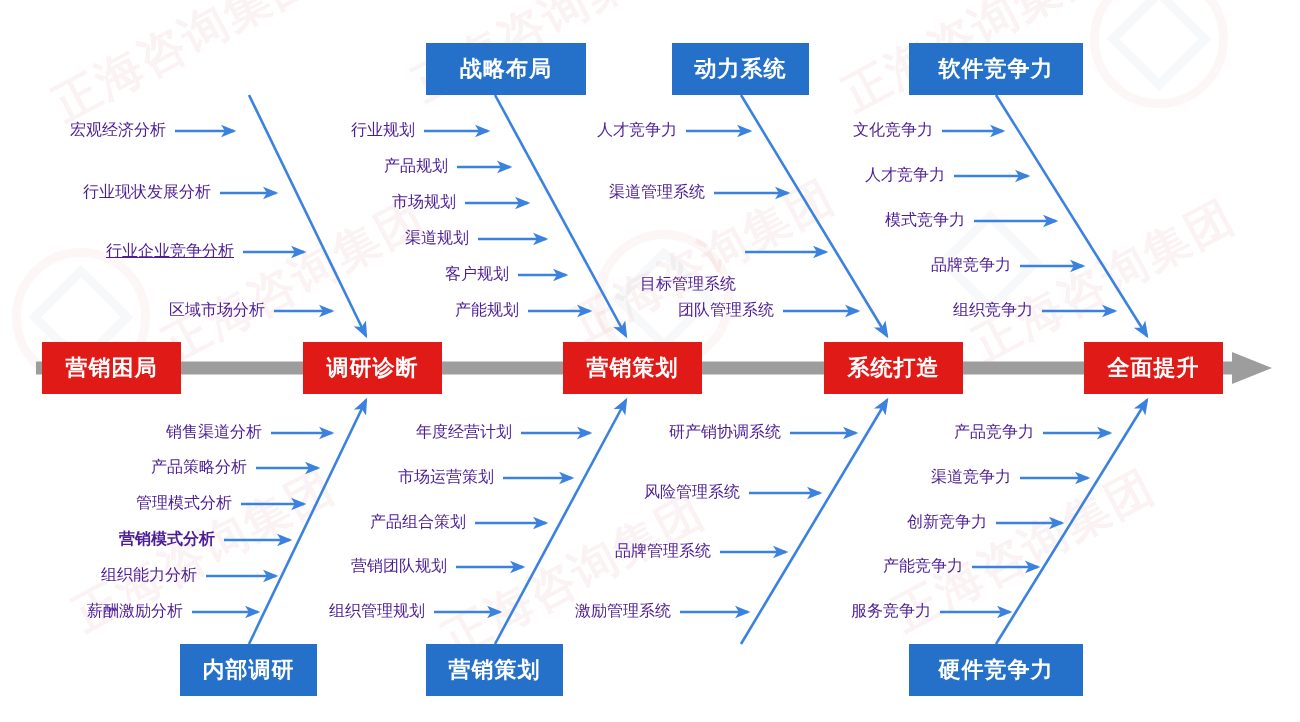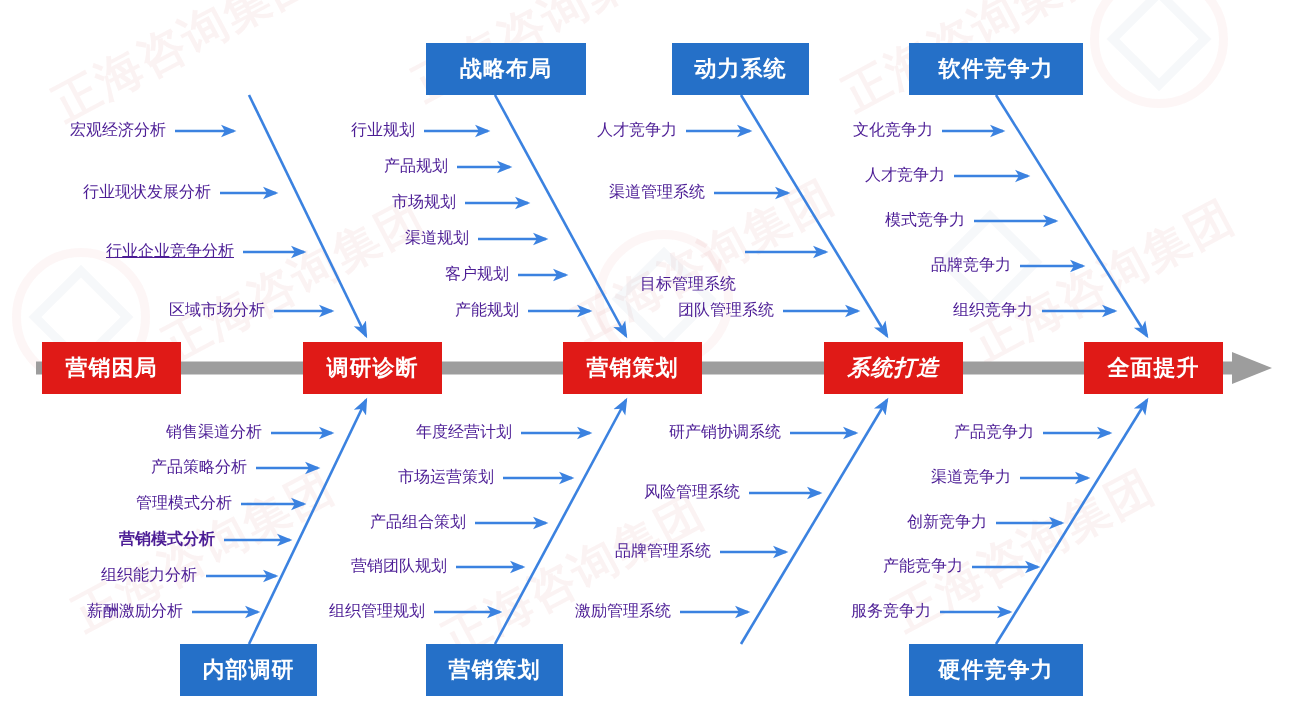--- a/index.html
+++ b/index.html
@@ -150,21 +150,21 @@
   <div class="bluebox" style="left:672px;top:43px;width:137px;height:52px;">动力系统</div>
   <div class="bluebox" style="left:909px;top:43px;width:174px;height:52px;">软件竞争力</div>
 
   <div class="bluebox" style="left:180px;top:644px;width:137px;height:52px;">内部调研</div>
   <div class="bluebox" style="left:426px;top:644px;width:137px;height:52px;">营销策划</div>
   <div class="bluebox" style="left:909px;top:644px;width:174px;height:52px;">硬件竞争力</div>
 
   <div class="redbox" style="left:42px;top:342px;width:139px;height:52px;">营销困局</div>
   <div class="redbox" style="left:303px;top:342px;width:139px;height:52px;">调研诊断</div>
   <div class="redbox" style="left:563px;top:342px;width:139px;height:52px;">营销策划</div>
-  <div class="redbox" style="left:824px;top:342px;width:139px;height:52px;font-style:italic;">系统打造</div>
+  <div class="redbox" style="left:824px;top:342px;width:139px;height:52px;">系统打造</div>
   <div class="redbox" style="left:1084px;top:342px;width:139px;height:52px;">全面提升</div>
 
   <div class="item" style="right:1134px;top:122px;">宏观经济分析</div>
   <div class="item" style="right:1089px;top:184px;">行业现状发展分析</div>
   <div class="item" style="right:1066px;top:243px;text-decoration:underline;">行业企业竞争分析</div>
   <div class="item" style="right:1035px;top:302px;">区域市场分析</div>
 
   <div class="item" style="right:885px;top:122px;">行业规划</div>
   <div class="item" style="right:852px;top:158px;">产品规划</div>
   <div class="item" style="right:844px;top:194px;">市场规划</div>

